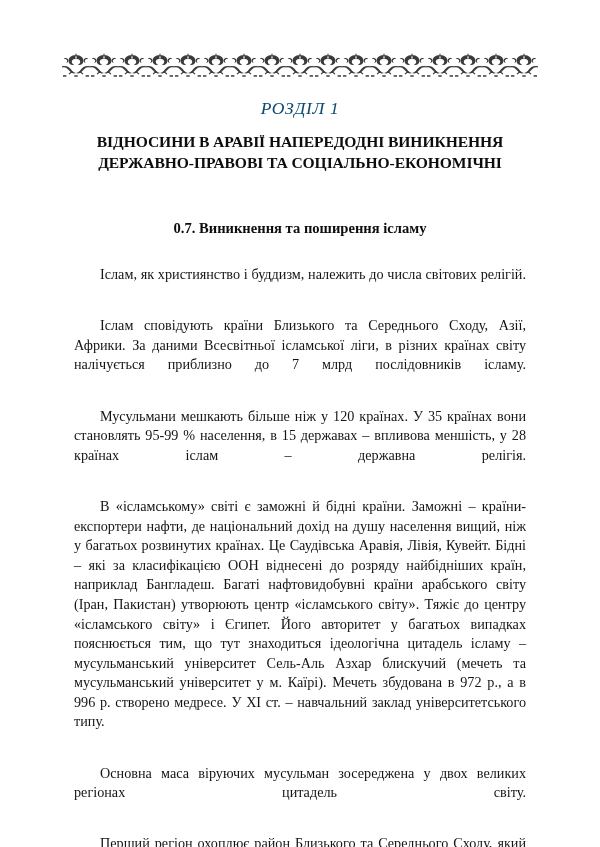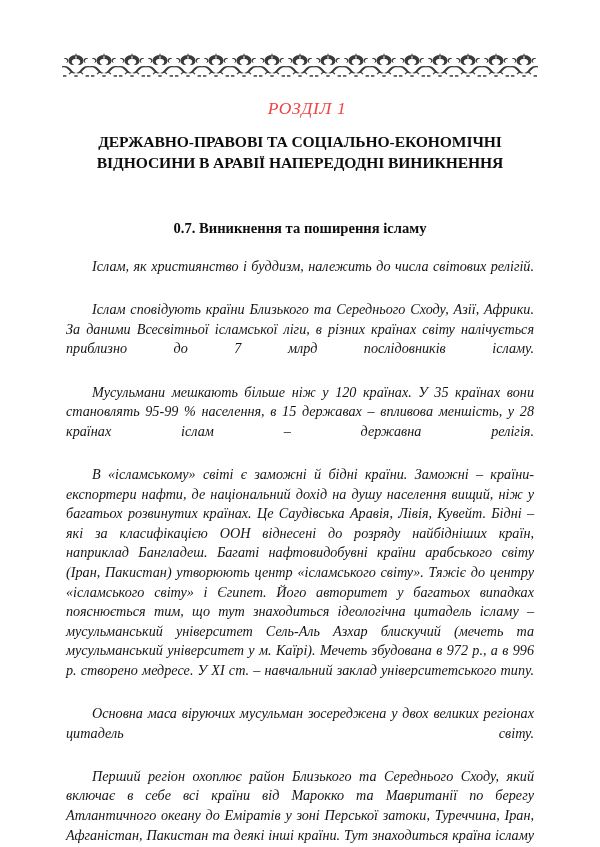--- a/index.html
+++ b/index.html
@@ -35,28 +35,28 @@
   }
   .ornament-wrap svg {
     display: block;
     width: 476px;
     height: 26px;
   }
 
   
   .chapter-label {
     position: absolute;
-    left: 69px;
+    left: 62px;
     top: 98px;
     width: 476px;
     text-align: center;
     font-style: italic;
     font-size: 17.5px;
     letter-spacing: 0.6px;
-    color: #ef4444;
+    color: #0c4a6e;
   }
 
   .main-title {
     position: absolute;
     left: 62px;
     top: 132px;
     width: 476px;
     text-align: center;
     font-weight: bold;
     font-size: 15.6px;
@@ -87,24 +87,23 @@
     top: 253px;
     width: 476px;
     font-size: 14.2px;
     line-height: 19.6px;
     text-align: justify;
     text-justify: inter-word;
     color: #141414;
     hyphens: none;
   }
   .body-text p {
-    margin: 4px;
+    margin: 12px;
     text-indent: 26px;
     text-align: justify;
-    font-style: italic;
   }
   .body-text p:last-child {
     text-align: justify;
   }
   
   .body-text p::after {
     content: "";
     display: inline-block;
     width: 100%;
   }
@@ -140,22 +139,22 @@
           <use href="#orn-unit"></use>
         </pattern>
       </defs>
       <rect x="0" y="0" width="476" height="26" fill="url(#orn-pat)"></rect>
     </svg>
   </div>
 
   <div class="chapter-label">РОЗДІЛ 1</div>
 
   <div class="main-title">
+    <span class="tl">ВІДНОСИНИ В АРАВІЇ НАПЕРЕДОДНІ ВИНИКНЕННЯ</span>
     <span class="tl">ДЕРЖАВНО-ПРАВОВІ ТА СОЦІАЛЬНО-ЕКОНОМІЧНІ</span>
-    <span class="tl">ВІДНОСИНИ В АРАВІЇ НАПЕРЕДОДНІ ВИНИКНЕННЯ</span>
   </div>
 
   <div class="sub-title">0.7. Виникнення та поширення ісламу</div>
 
   <div class="body-text">
     <p>Іслам, як християнство і буддизм, належить до числа світових релігій.</p>
     <p>Іслам сповідують країни Близького та Середнього Сходу, Азії, Африки. За даними Всесвітньої ісламської ліги, в різних країнах світу налічується приблизно до 7 млрд послідовників ісламу.</p>
     <p>Мусульмани мешкають більше ніж у 120 країнах. У 35 країнах вони становлять 95-99 % населення, в 15 державах – впливова меншість, у 28 країнах іслам – державна релігія.</p>
     <p>В «ісламському» світі є заможні й бідні країни. Заможні – країни-експортери нафти, де національний дохід на душу населення вищий, ніж у багатьох розвинутих країнах. Це Саудівська Аравія, Лівія, Кувейт. Бідні – які за класифікацією ООН віднесені до розряду найбідніших країн, наприклад Бангладеш. Багаті нафтовидобувні країни арабського світу (Іран, Пакистан) утворюють центр «ісламського світу». Тяжіє до центру «ісламського світу» і Єгипет. Його авторитет у багатьох випадках пояснюється тим, що тут знаходиться ідеологічна цитадель ісламу – мусульманський університет Сель-Аль Азхар блискучий (мечеть та мусульманський університет у м. Каїрі). Мечеть збудована в 972 р., а в 996 р. створено медресе. У XI ст. – навчальний заклад університетського типу.</p>
     <p>Основна маса віруючих мусульман зосереджена у двох великих регіонах цитадель світу.</p>

